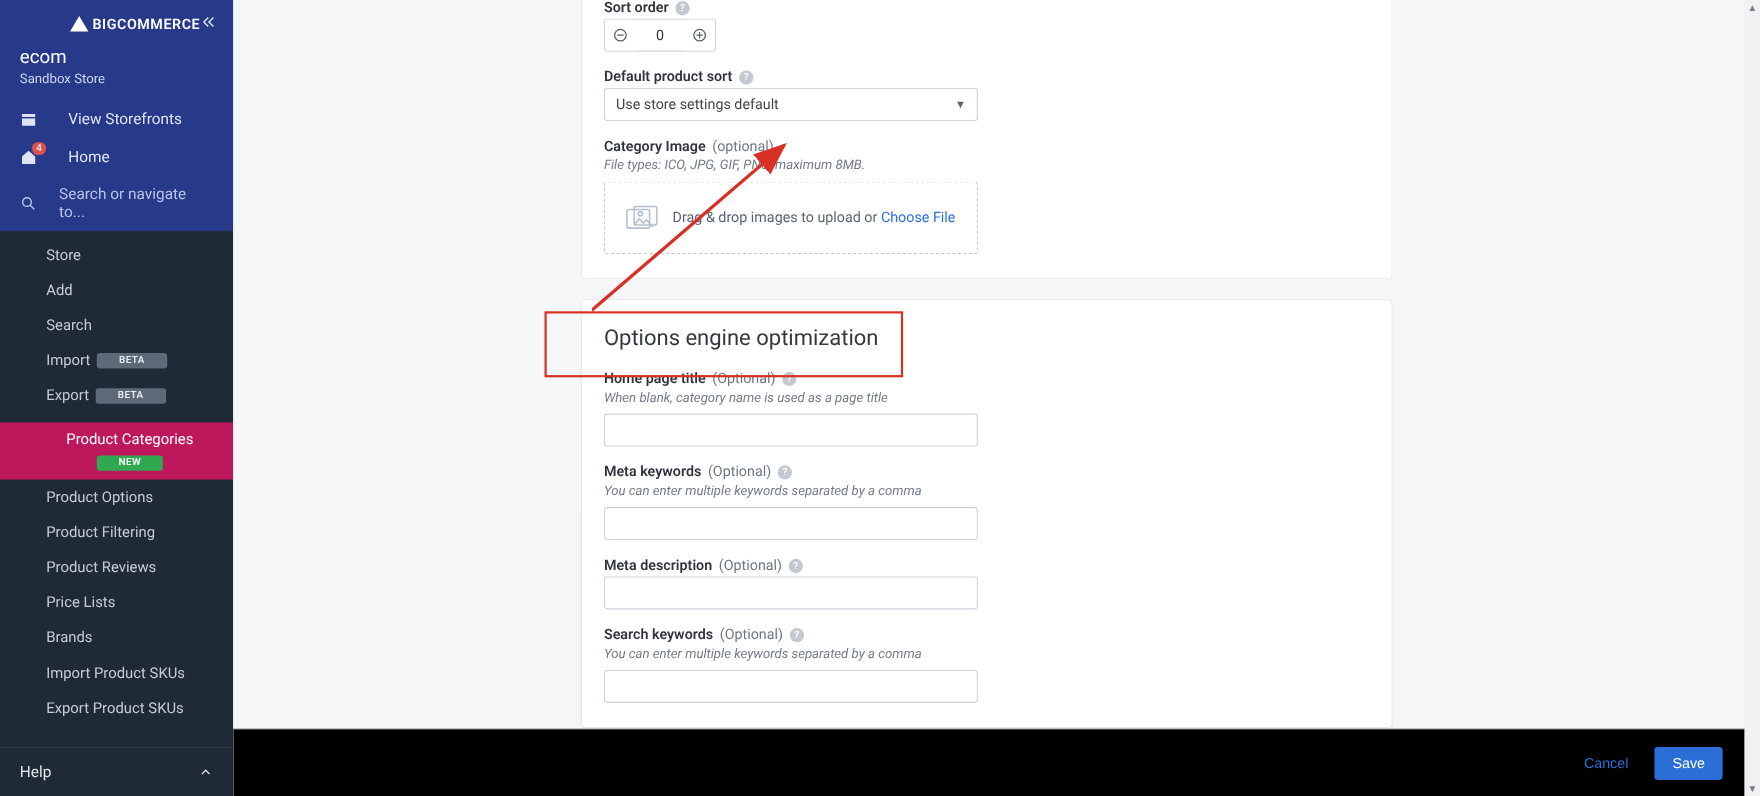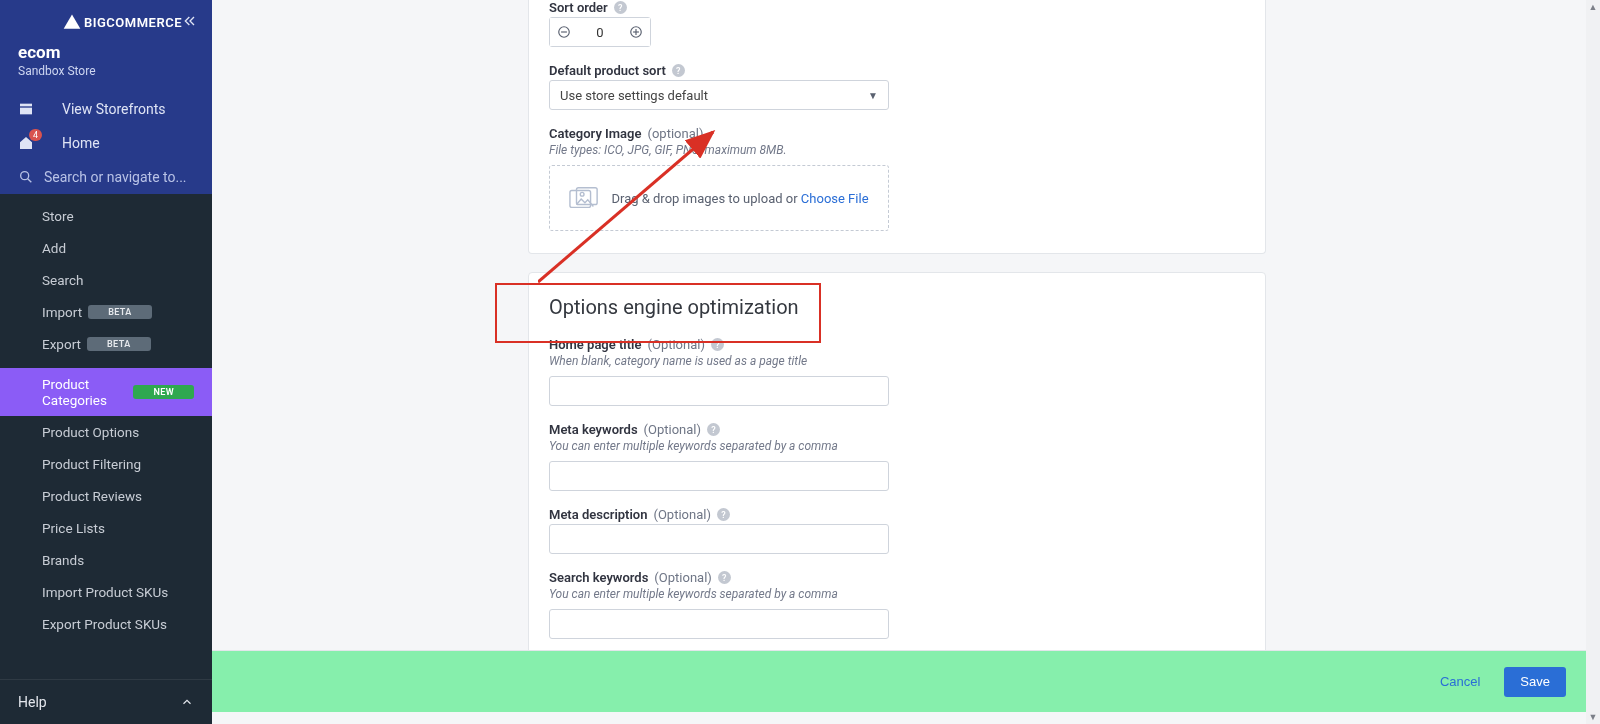--- a/index.html
+++ b/index.html
@@ -7,31 +7,31 @@
 .app { display: flex; width: 1600px; height: 724px; position: relative; }
 
 
 .sidebar { width: 212px; background: #273a8a; color: #fff; display: flex; flex-direction: column; font-size: 13px; position: relative; }
 .sidebar-top { background: #273a8a; }
 .logo-row { display: flex; align-items: center; justify-content: space-between; padding: 12px 14px 8px 14px; margin-left: 48px; }
 .logo { display: flex; align-items: center; color: #fff; font-weight: 600; font-size: 13px; letter-spacing: 0.5px;}
 .logo svg { margin-right: 2px; }
 .collapse-btn { color: #dfe4f5; cursor: pointer; }
 .store-block { padding: 2px 18px 14px 18px; }
-.store-name { font-size: 17px; font-weight: 700; color: #fff; }
+.store-name { font-size: 17px; font-weight: 400; color: #fff; }
 .store-sub { font-size: 12px; color: #cdd5f0; margin-top: 2px;}
 .nav-item { display: flex; align-items: center; padding: 9px 18px; color: #dfe4f5; cursor: pointer; font-size: 14px; gap: 28px; }
 .home-icon-wrap { position: relative; display: inline-flex; }
 .badge { position: absolute; top: -6px; right: -8px; background: #d9534f; color: #fff; border-radius: 8px; font-size: 9px; padding: 0 4px; line-height: 12px; min-width: 12px; text-align: center; }
-.search-row { display: flex; align-items: center; padding: 9px 18px; color: #b8c2e6; gap: 10px; font-size: 14px;}
+.search-row { display: flex; align-items: center; padding: 9px 18px; color: #b8c2e6; gap: 20px; font-size: 14px;}
 
 .sidebar-dark { background: #1e2a35; flex: 1; padding-top: 6px; display: flex; flex-direction:column;}
 .section-hdr { display: flex; align-items: center; padding: 12px 18px; font-size: 15px; color: #fff; font-weight: 500; gap: 8px; cursor: pointer;}
 .sub-item { padding: 8px 18px 8px 42px; color: #c7ccd4; font-size: 13.5px; cursor: pointer; display: flex; align-items: center; gap: 6px;}
-.sub-item.active { background: #8b5cf6; color: #fff; }
+.sub-item.active { background: #be185d; color: #fff; flex-direction: column; }
 .pill { font-size: 9px; background: #5d6b78; color: #e6e9ed; padding: 2px 20px; border-radius: 3px; letter-spacing: 0.4px; font-weight:600;}
 .pill.new { background: #2fa84f; color: #fff; }
 .sub-group-gap { height: 8px; }
 .help-row { margin-top: auto; border-top: 1px solid rgba(255,255,255,0.08); padding: 14px 18px; display: flex; align-items: center; justify-content: space-between; color: #e3e6ec; font-size: 14px; cursor: pointer;}
 
 
 .main { flex: 1; position: relative; background: #f5f6f8; overflow: hidden; }
 .scrollpane { position: absolute; left:0; right:14px; top:0; bottom:62px; overflow: hidden; }
 .content-col { width: 766px; margin-left: 288px; padding-left: 28px; }
 
@@ -60,21 +60,21 @@
 
 .text-input { width: 340px; height: 30px; border: 1px solid #cfd4dc; border-radius: 3px; padding: 0 8px; font-size: 13px; }
 
 .field-block { margin-top: 16px; }
 .field-block.first { margin-top: 0; }
 
 
 .arrow-svg { position: absolute; left: 326px; top: 122px; pointer-events: none; }
 
 
-.footer { position: absolute; left: 0; right: 14px; bottom: 12px; height: 62px; background: #86efac; border-top: 1px solid #e3e6ea; display: flex; align-items: center; justify-content: flex-end; padding-right: 20px; gap: 8px; }
+.footer { position: absolute; left: 0; right: 14px; bottom: 0; height: 62px; background: #000000; border-top: 1px solid #e3e6ea; display: flex; align-items: center; justify-content: flex-end; padding-right: 20px; gap: 8px; }
 .footer-inner { width: 766px; margin-left: 288px; display:flex; justify-content:flex-end; gap:8px;}
 .btn { height: 30px; padding: 0 16px; border-radius: 3px; font-size: 13px; cursor: pointer; border: none; }
 .btn.cancel { background: transparent; color: #2a6ed6; }
 .btn.save { background: #2a6ed6; color: #fff; }
 
 
 .vscroll { position:absolute; right:0; top:0; width:14px; height:100%; background:#f0f1f3; }
 .vscroll .up, .vscroll .down { height:14px; display:flex;align-items:center;justify-content:center;color:#7b7f88;font-size:9px;cursor:pointer;}
 .vscroll .down { position:absolute; bottom:0; width:100%;}
 </style>

